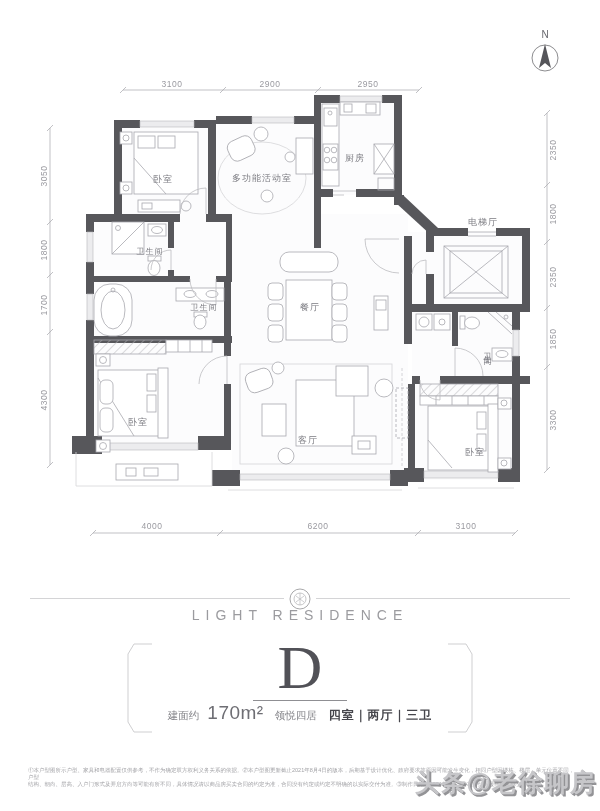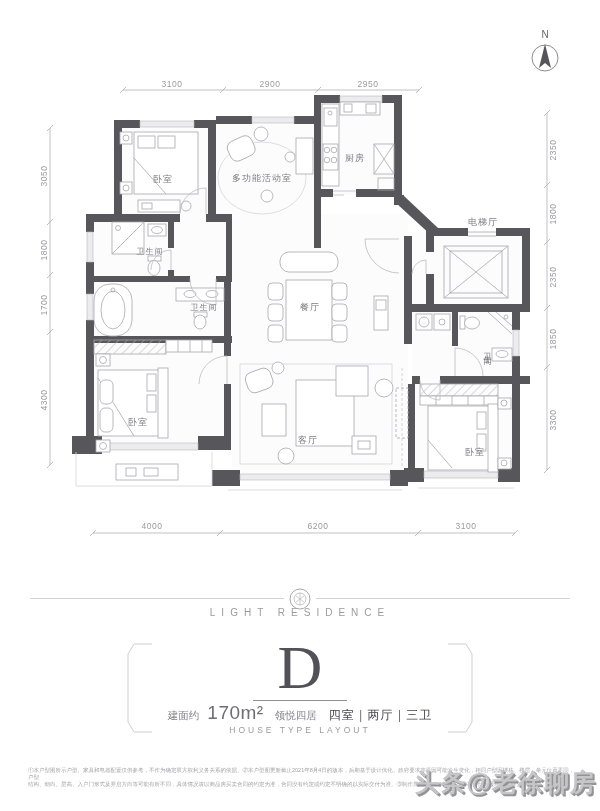--- a/index.html
+++ b/index.html
@@ -7,31 +7,31 @@
         font-family:"Liberation Sans",sans-serif;}
   .lbl{position:absolute;transform:translate(-50%,-50%);font-size:9px;color:#7c7c82;
        white-space:nowrap;letter-spacing:1px}
   .lblv{position:absolute;writing-mode:vertical-rl;transform:translate(-50%,0);
         font-size:8px;color:#7c7c82;letter-spacing:2px}
   .dim{position:absolute;transform:translate(-50%,-50%);font-size:8.5px;color:#9a9aa0;
        letter-spacing:.5px;white-space:nowrap}
   .dimv{transform:translate(-50%,-50%) rotate(-90deg)}
   .north-n{position:absolute;transform:translate(-50%,-50%);font-size:10px;color:#67676d}
   .hr{position:absolute;height:1px;background:#d4d4d6}
-  .logo-text{position:absolute;left:0;right:0;top:607px;text-align:center;font-size:10px;
+  .logo-text{position:absolute;left:0;right:0;top:607px;text-align:center;font-size:14px;
              letter-spacing:6px;color:#9b9b9f}
   .big-d{position:absolute;left:0;right:0;top:636px;text-align:center;
          font-family:"Liberation Serif",serif;font-size:62px;line-height:62px;color:#515157}
   .d-underline{position:absolute;left:253px;top:700px;width:94px;height:1px;background:#8f8f93}
   .area-line{position:absolute;left:0;right:0;top:702px;display:flex;justify-content:center;
              align-items:baseline;color:#85858a}
   .area-prefix{font-size:10.5px}
   .area-value{font-size:19px;color:#6e6e74;margin:0 8px;letter-spacing:.5px}
   .series{font-size:10.5px;margin-left:3px}
-  .spec{font-size:12px;color:#46464c;font-weight:normal;margin-left:12px;letter-spacing:1px}
+  .spec{font-size:12px;color:#46464c;font-weight:bold;margin-left:12px;letter-spacing:1px}
   .subtitle{position:absolute;left:0;right:0;top:725px;text-align:center;font-size:8.5px;
             letter-spacing:3px;color:#9b9b9f}
   .disclaimer{position:absolute;left:28px;top:766px;width:996px;transform:scale(.55);
               transform-origin:left top;font-size:10px;line-height:13px;color:#a3a3a7}
   .watermark{position:absolute;right:4px;top:766px;font-size:25px;font-weight:700;
              color:#c6c6c9;letter-spacing:1px;white-space:nowrap;
              text-shadow:2px 2px 0 #939396,1px 1px 0 #a9a9ac}
   svg{position:absolute;left:0;top:0}
   .wall{fill:#57575b}
   .win{fill:#ececee;stroke:#b9b9bd;stroke-width:.6}
@@ -367,21 +367,20 @@
 
   <div class="big-d">D</div>
   <div class="d-underline"></div>
 
   <div class="area-line">
     <span class="area-prefix">建面约</span>
     <span class="area-value">170m²</span>
     <span class="series">领悦四居</span>
     <span class="spec">四室｜两厅｜三卫</span>
   </div>
-  <div class="subtitle">HOUSE TYPE LAYOUT</div>
 
   <div class="disclaimer">
     <div>①本户型图所示户型、家具和电器配置仅供参考，不作为确定双方权利义务关系的依据。②本户型图更新截止2021年8月4日的版本，后期基于设计优化、政府要求等原因可能发生变化，相同户型因楼栋、楼层、单元位置不同，户型</div>
     <div>结构、朝向、层高、入户门形式及开启方向等可能有所不同，具体情况请以商品房买卖合同的约定为准，合同没有约定或约定不明确的以实际交付为准。③制作日期：2021年8月。④本户型图最终以实际交付为准。</div>
   </div>
   <div class="watermark">头条@老徐聊房</div>
 
 </div>
 
 </body></html>

